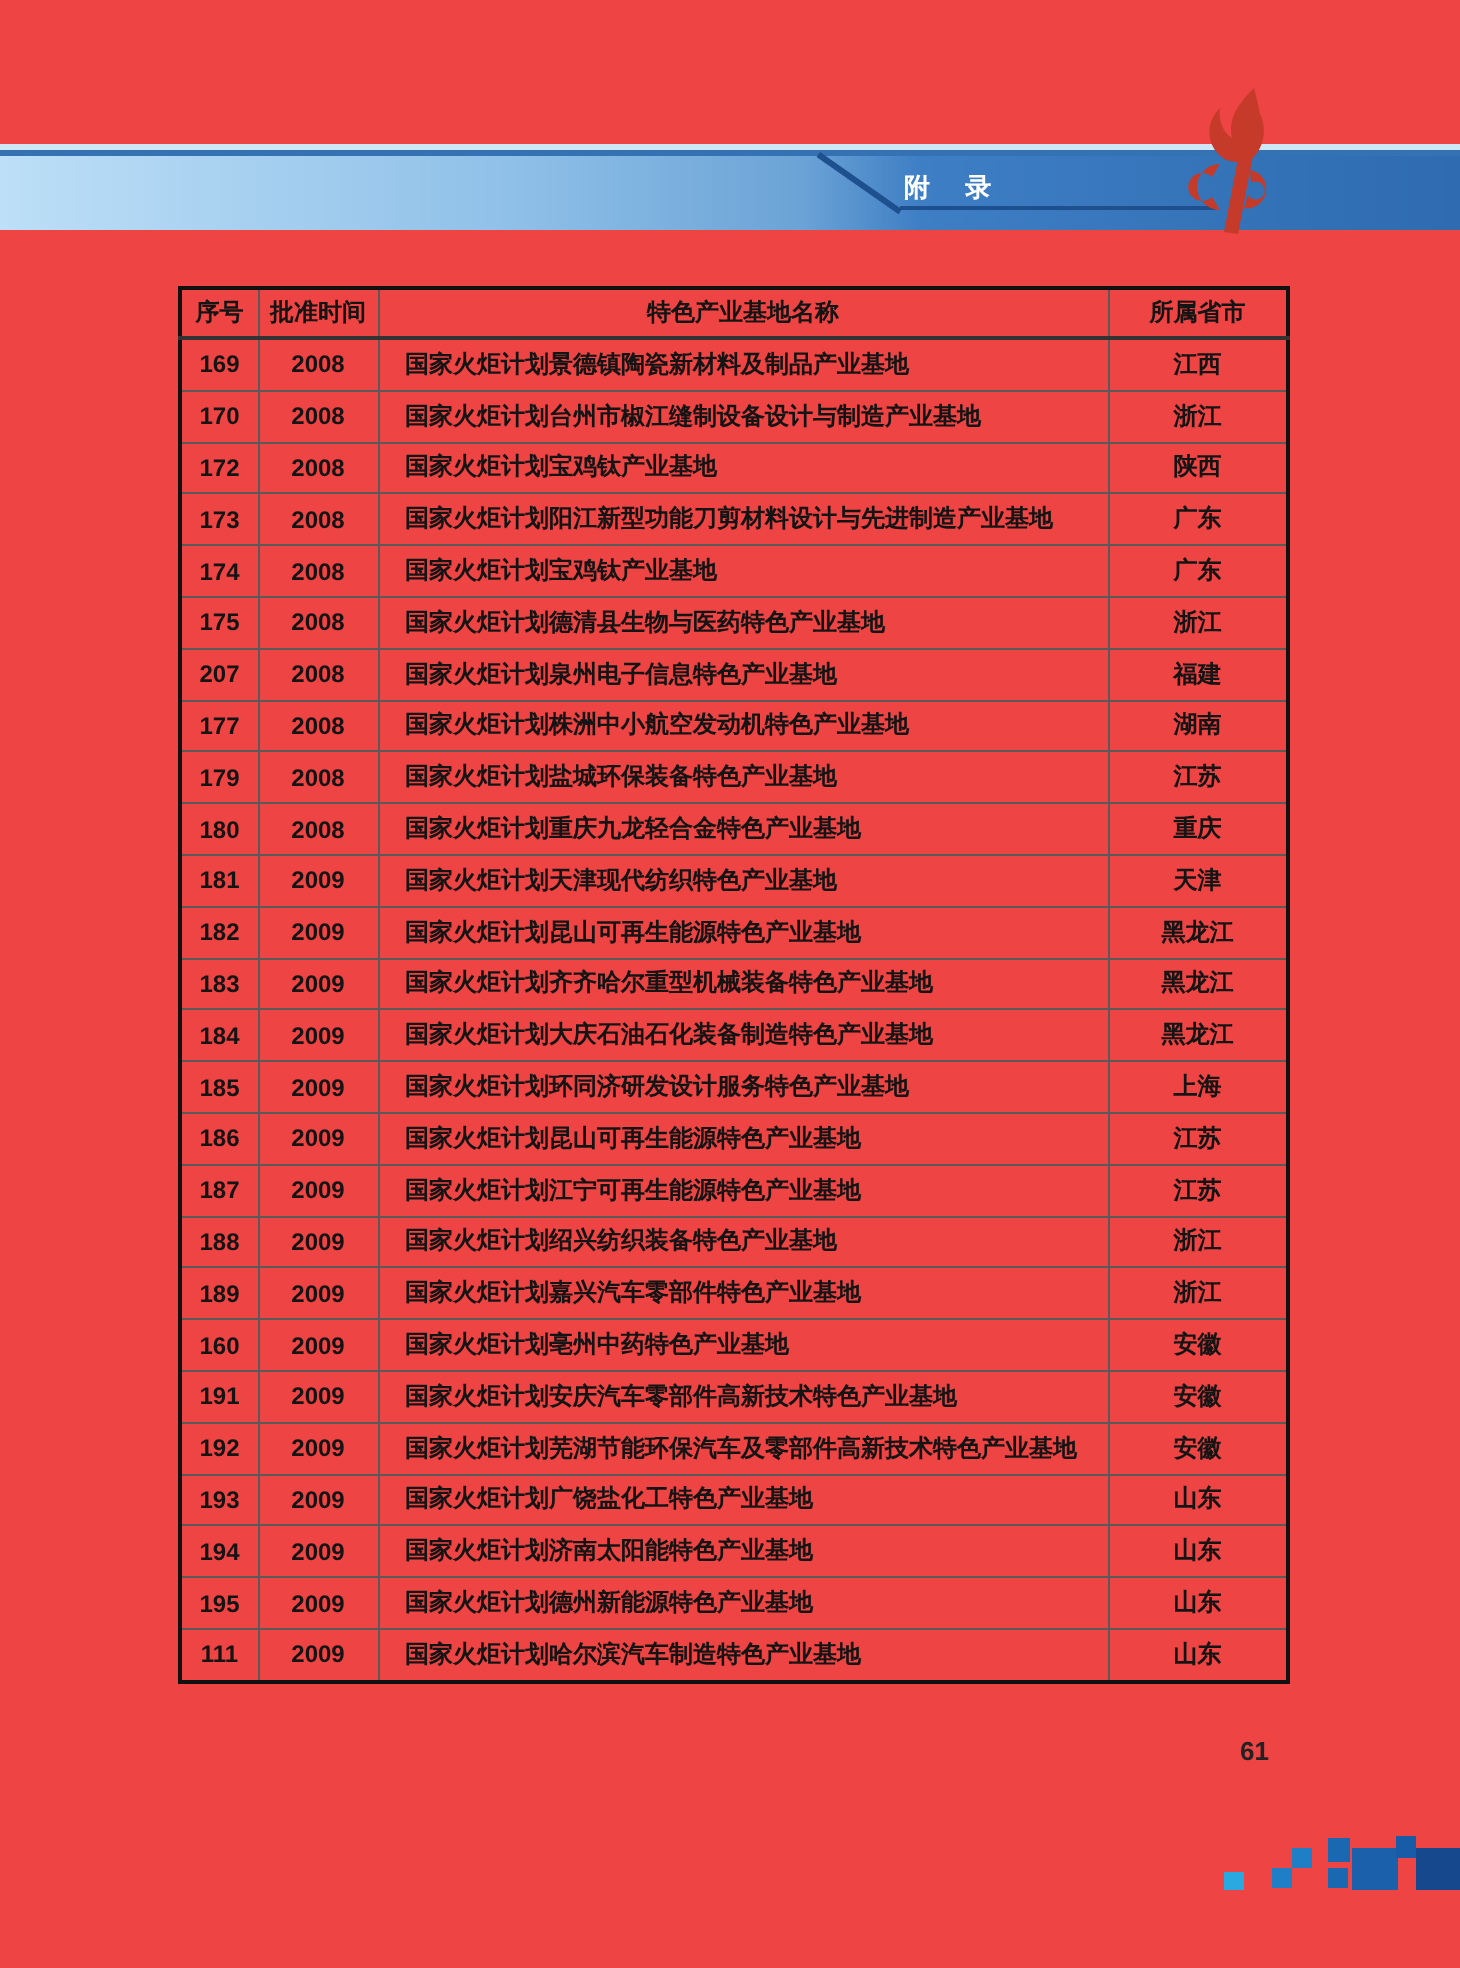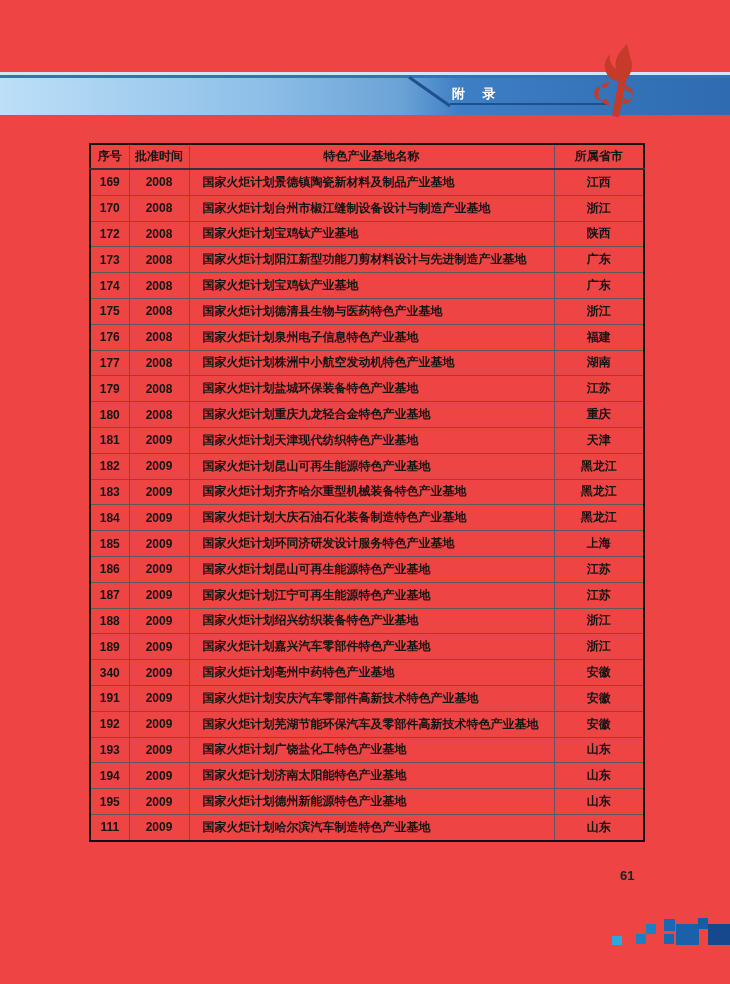--- a/index.html
+++ b/index.html
@@ -159,21 +159,21 @@
             <td class="cell-name">国家火炬计划宝鸡钛产业基地</td>
             <td class="cell-province">广东</td>
           </tr>
           <tr>
             <td class="cell-seq">175</td>
             <td class="cell-year">2008</td>
             <td class="cell-name">国家火炬计划德清县生物与医药特色产业基地</td>
             <td class="cell-province">浙江</td>
           </tr>
           <tr>
-            <td class="cell-seq">176</td>
+            <td class="cell-seq">207</td>
             <td class="cell-year">2008</td>
             <td class="cell-name">国家火炬计划泉州电子信息特色产业基地</td>
             <td class="cell-province">福建</td>
           </tr>
           <tr>
             <td class="cell-seq">177</td>
             <td class="cell-year">2008</td>
             <td class="cell-name">国家火炬计划株洲中小航空发动机特色产业基地</td>
             <td class="cell-province">湖南</td>
           </tr>
@@ -237,21 +237,21 @@
             <td class="cell-name">国家火炬计划绍兴纺织装备特色产业基地</td>
             <td class="cell-province">浙江</td>
           </tr>
           <tr>
             <td class="cell-seq">189</td>
             <td class="cell-year">2009</td>
             <td class="cell-name">国家火炬计划嘉兴汽车零部件特色产业基地</td>
             <td class="cell-province">浙江</td>
           </tr>
           <tr>
-            <td class="cell-seq">340</td>
+            <td class="cell-seq">160</td>
             <td class="cell-year">2009</td>
             <td class="cell-name">国家火炬计划亳州中药特色产业基地</td>
             <td class="cell-province">安徽</td>
           </tr>
           <tr>
             <td class="cell-seq">191</td>
             <td class="cell-year">2009</td>
             <td class="cell-name">国家火炬计划安庆汽车零部件高新技术特色产业基地</td>
             <td class="cell-province">安徽</td>
           </tr>

